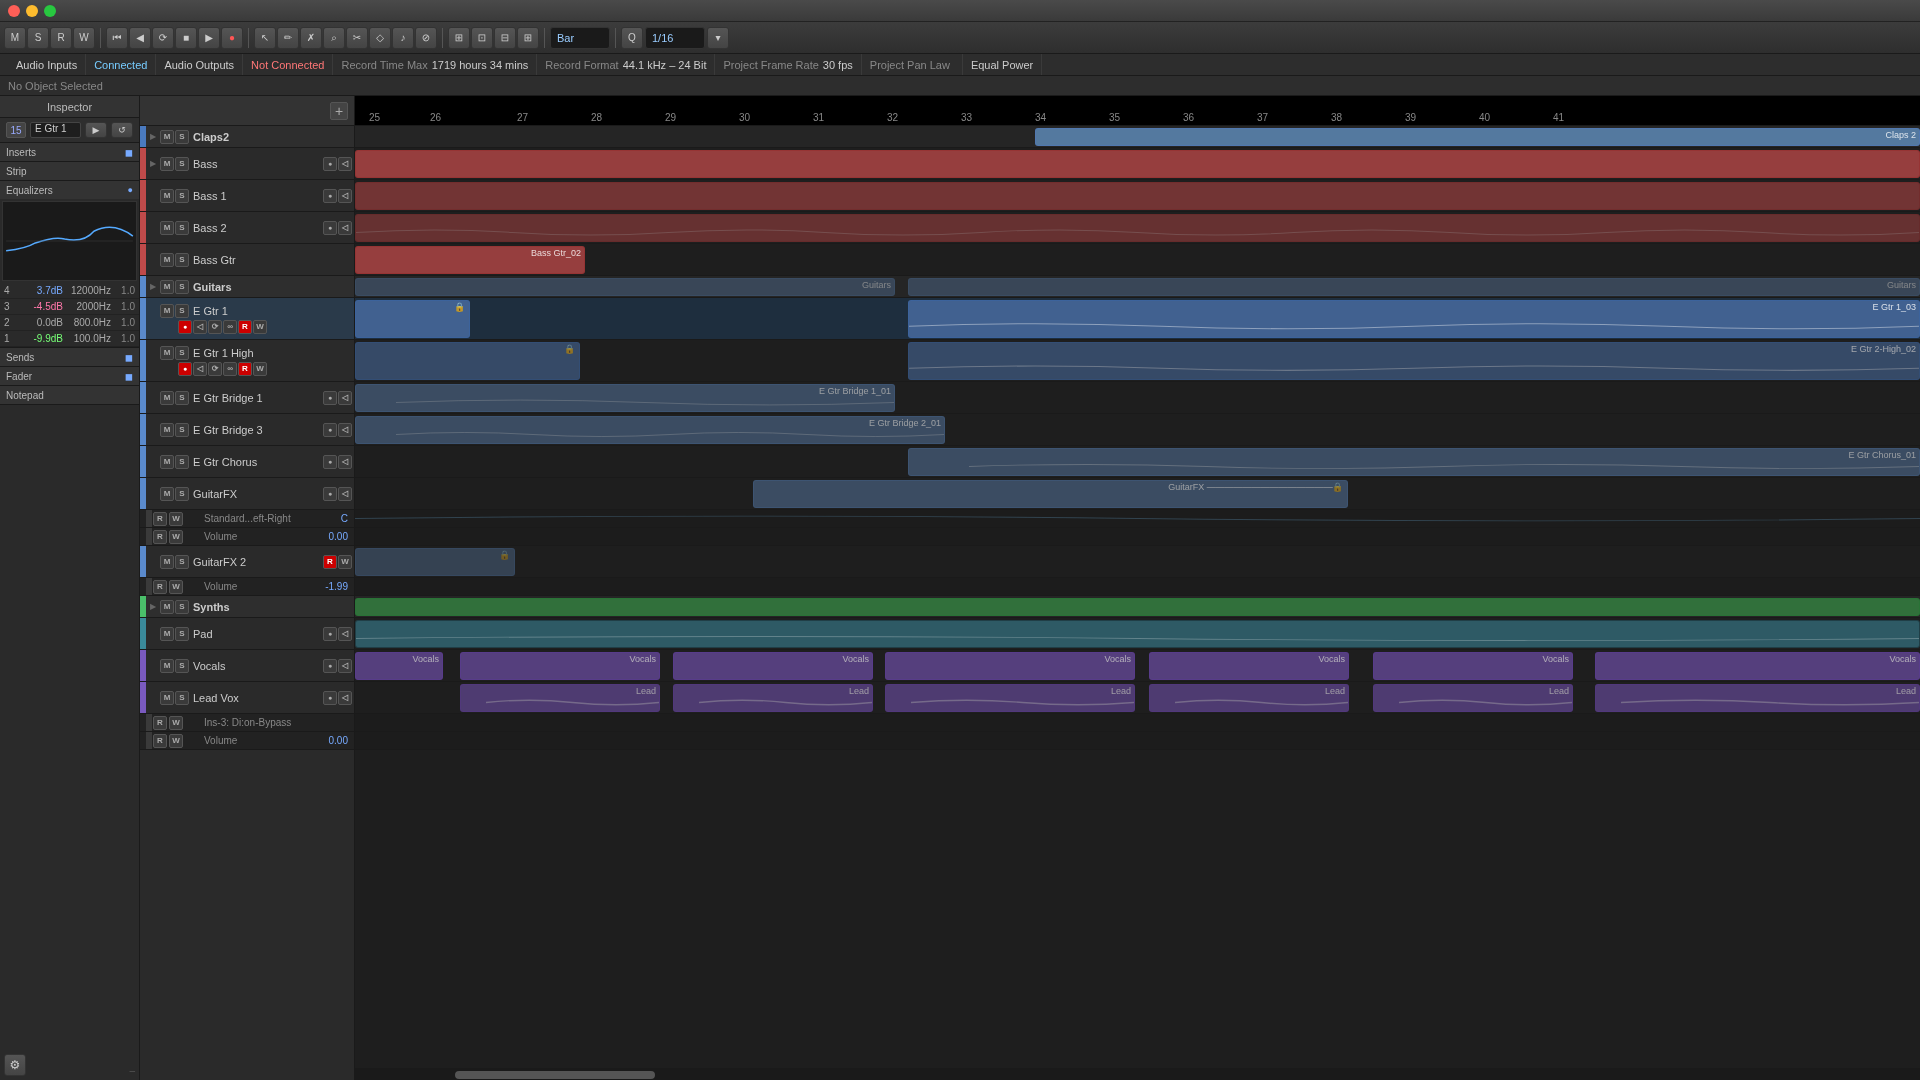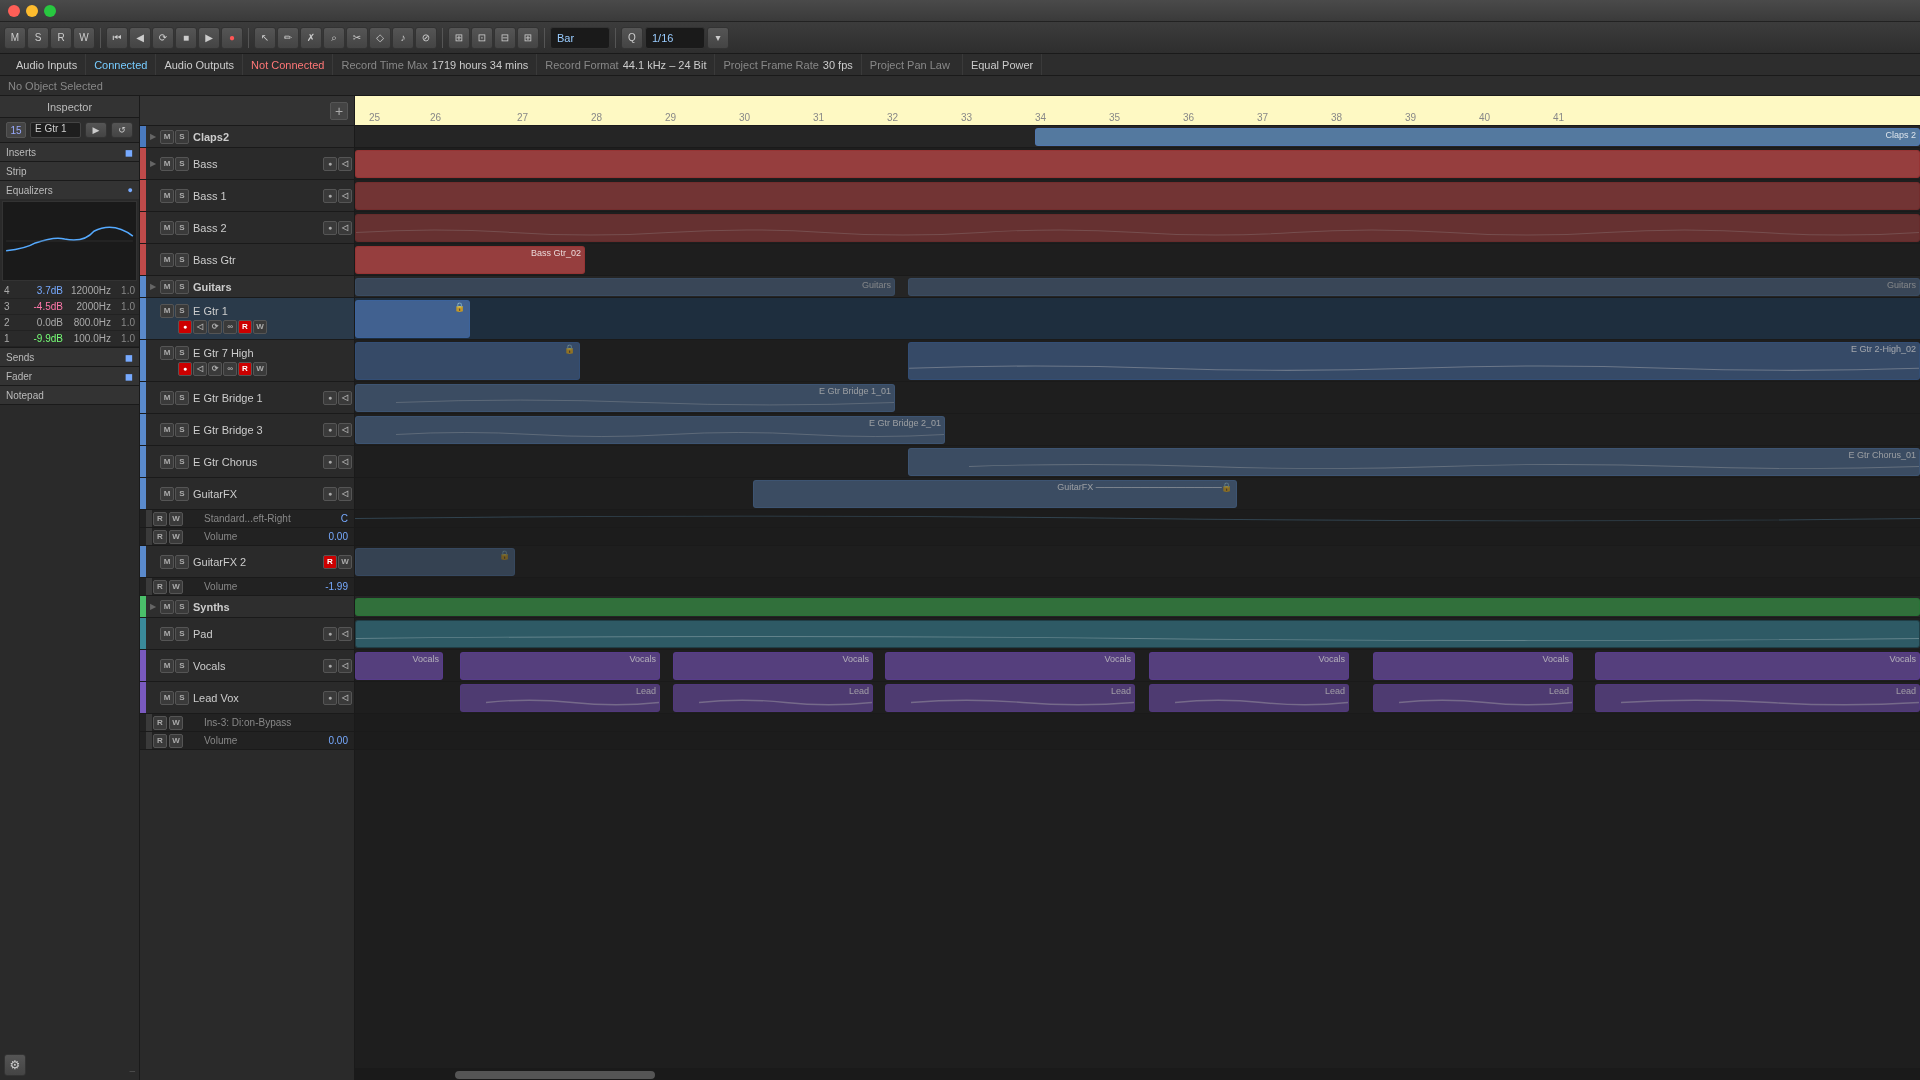--- a/index.html
+++ b/index.html
@@ -322,21 +322,21 @@
     
     #arrange {
       flex: 1;
       background: #1e1e1e;
       overflow: hidden;
       display: flex;
       flex-direction: column;
     }
     #timeline-ruler {
       height: 30px;
-      background: #fef9c3;
+      background: #000000;
       border-bottom: 1px solid #1a1a1a;
       display: flex;
       align-items: flex-end;
       padding-bottom: 2px;
       overflow: hidden;
       position: relative;
     }
     .ruler-mark {
       position: absolute;
       bottom: 2px;
@@ -673,21 +673,21 @@
 
     <div class="track-row" style="height:42px;">
       <div class="track-color-bar color-blue-light"></div>
       <div class="track-fold-arrow"> </div>
       <div style="display:flex; flex-direction:column; flex:1;">
         <div style="display:flex; align-items:center; padding:2px 0;">
           <div class="track-controls">
             <div class="tc-btn">M</div>
             <div class="tc-btn">S</div>
           </div>
-          <div class="track-name">E Gtr 7 High</div>
+          <div class="track-name">E Gtr 1 High</div>
         </div>
         <div style="display:flex; gap:1px; padding: 0 2px 2px 18px;">
           <div class="tc-btn active-r" style="font-size:7px; background:#cc0000; color:#fff;">●</div>
           <div class="tc-btn" style="font-size:8px;">◁</div>
           <div class="tc-btn" style="font-size:8px;">⟳</div>
           <div class="tc-btn" style="font-size:8px;">∞</div>
           <div class="tc-btn active-r" style="background:#cc0000; color:#fff;">R</div>
           <div class="tc-btn">W</div>
         </div>
       </div>
@@ -922,20 +922,26 @@
         </div>
         <div class="clip clip-blue-light" style="left: 553px; right:0; height:18px; top:2px; opacity:0.5;">
           <span>Guitars</span>
         </div>
       </div>
 
       <div class="arrange-track" style="height:42px; background:#1e2e3e;">
         <div class="clip clip-blue-med" style="left:0; width: 115px; height:38px; top:2px;">
           <span>🔒</span>
         </div>
+        <div class="clip clip-blue-med" style="left:553px; right:0; height:38px; top:2px;">
+          <span>E Gtr 1_03</span>
+          <svg style="position:absolute; bottom:4px; left:0; right:0; width:100%; height:40%;" preserveAspectRatio="none" viewBox="0 0 800 20">
+            <path d="M0,10 Q100,3 200,10 Q300,17 400,10 Q500,3 600,10 Q700,17 800,10" stroke="rgba(255,255,255,0.4)" stroke-width="1.5" fill="none"></path>
+          </svg>
+        </div>
       </div>
 
       <div class="arrange-track" style="height:42px;">
         <div class="clip clip-blue-med" style="left:0; width: 225px; height:38px; top:2px; opacity:0.7;">
           <span>🔒</span>
         </div>
         <div class="clip clip-blue-med" style="left:553px; right:0; height:38px; top:2px; opacity:0.7;">
           <span>E Gtr 2-High_02</span>
           <svg style="position:absolute; bottom:4px; left:0; right:0; width:100%; height:40%;" preserveAspectRatio="none" viewBox="0 0 800 20">
             <path d="M0,10 Q100,4 200,10 Q300,16 400,10 Q500,4 600,10 Q700,16 800,10" stroke="rgba(255,255,255,0.4)" stroke-width="1.5" fill="none"></path>
@@ -964,21 +970,21 @@
       <div class="arrange-track" style="height:32px;">
         <div class="clip clip-blue-light" style="left:553px; right:0; height:28px; top:2px; opacity:0.65;">
           <span>E Gtr Chorus_01</span>
           <svg style="position:absolute; bottom:2px; left:60px; right:0; width:calc(100% - 60px); height:50%;" preserveAspectRatio="none" viewBox="0 0 800 16">
             <path d="M0,8 Q100,3 200,8 Q300,13 400,8 Q500,3 600,8 Q700,13 800,8" stroke="rgba(255,255,255,0.35)" stroke-width="1" fill="none"></path>
           </svg>
         </div>
       </div>
 
       <div class="arrange-track" style="height:32px;">
-        <div class="clip clip-blue-light" style="left:398px; width:484px; height:28px; top:2px; opacity:0.65;padding-left:44px;">
+        <div class="clip clip-blue-light" style="left:398px; width:595px; height:28px; top:2px; opacity:0.65;padding-left:44px;">
           <span>GuitarFX ——————————————🔒</span>
         </div>
       </div>
 
       <div class="arrange-track sub-row" style="height:18px;">
         <svg style="position:absolute; top:0; left:0; right:0; bottom:0; width:100%; height:100%;" preserveAspectRatio="none" viewBox="0 0 1500 18">
           <path d="M0,9 Q375,4 750,9 Q1125,14 1500,9" stroke="rgba(100,160,200,0.3)" stroke-width="1" fill="none"></path>
         </svg>
       </div>
       <div class="arrange-track sub-row" style="height:18px;"></div>

